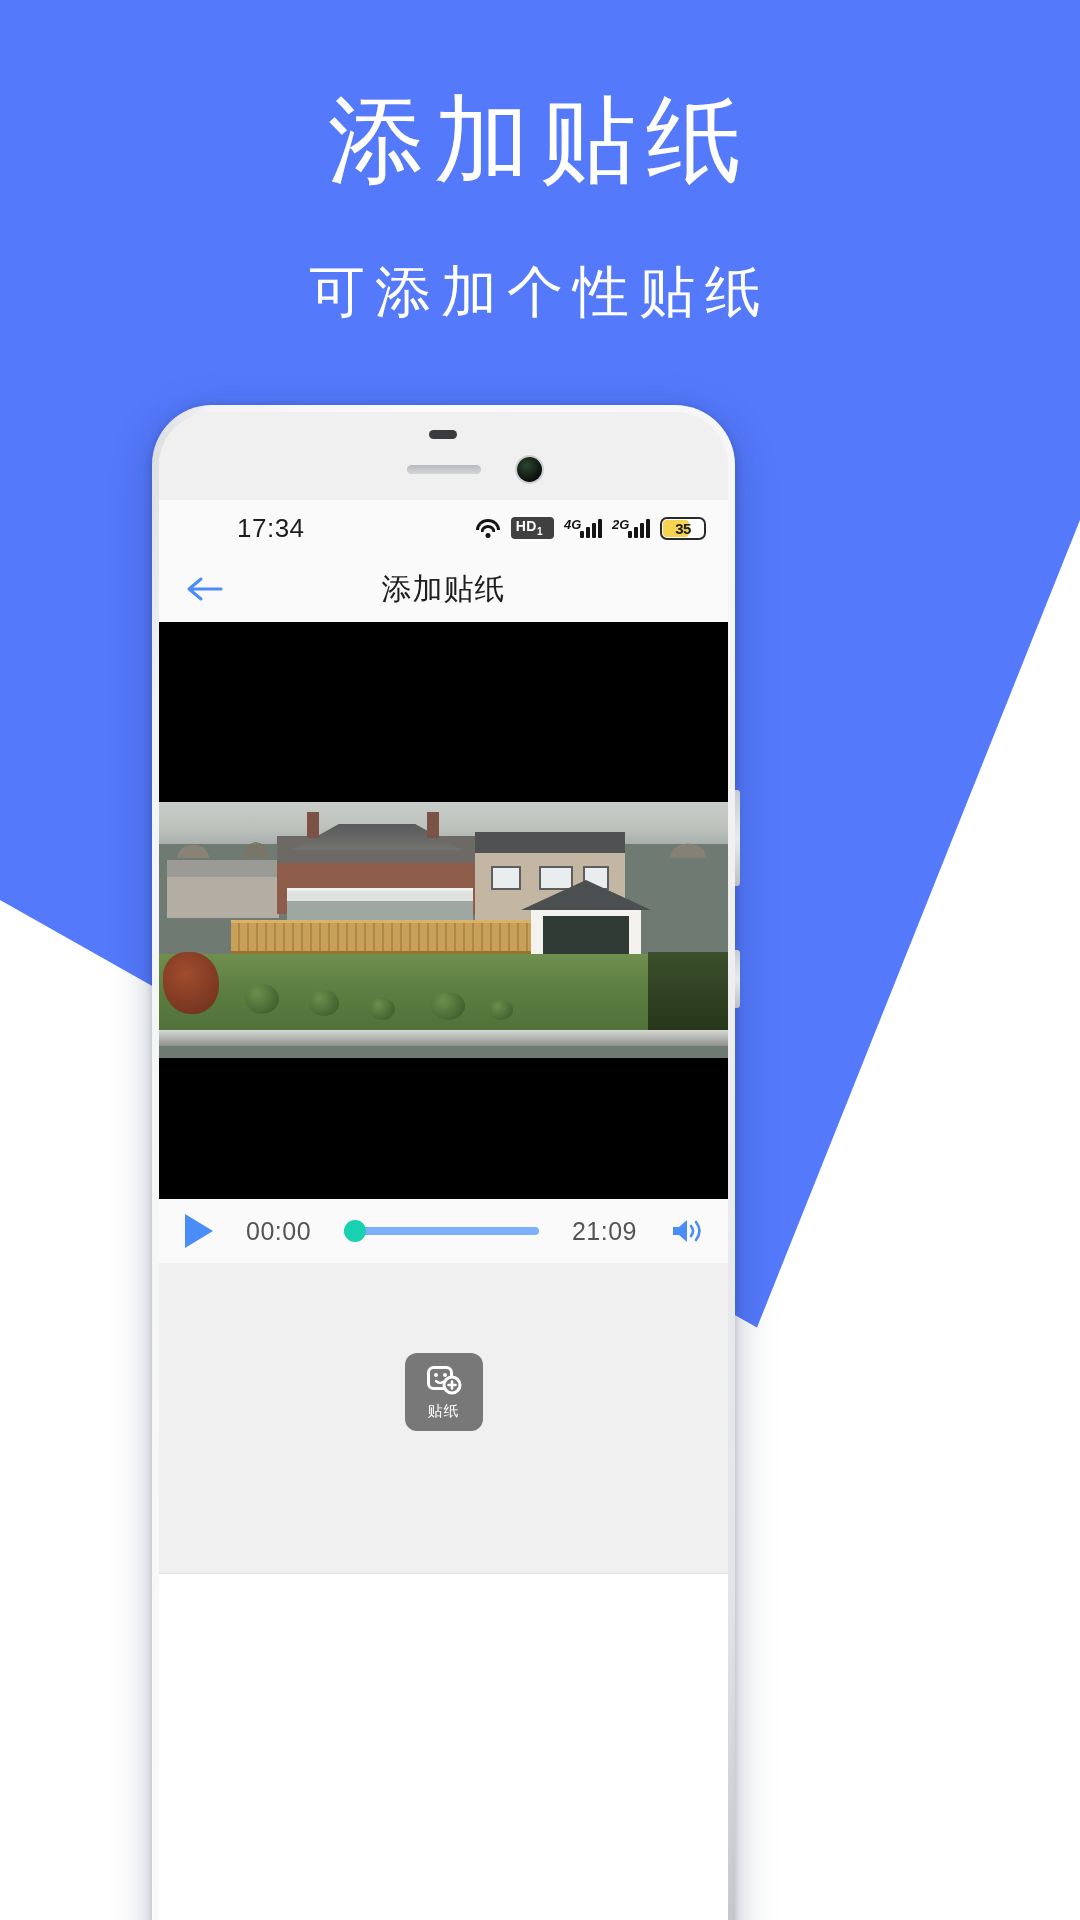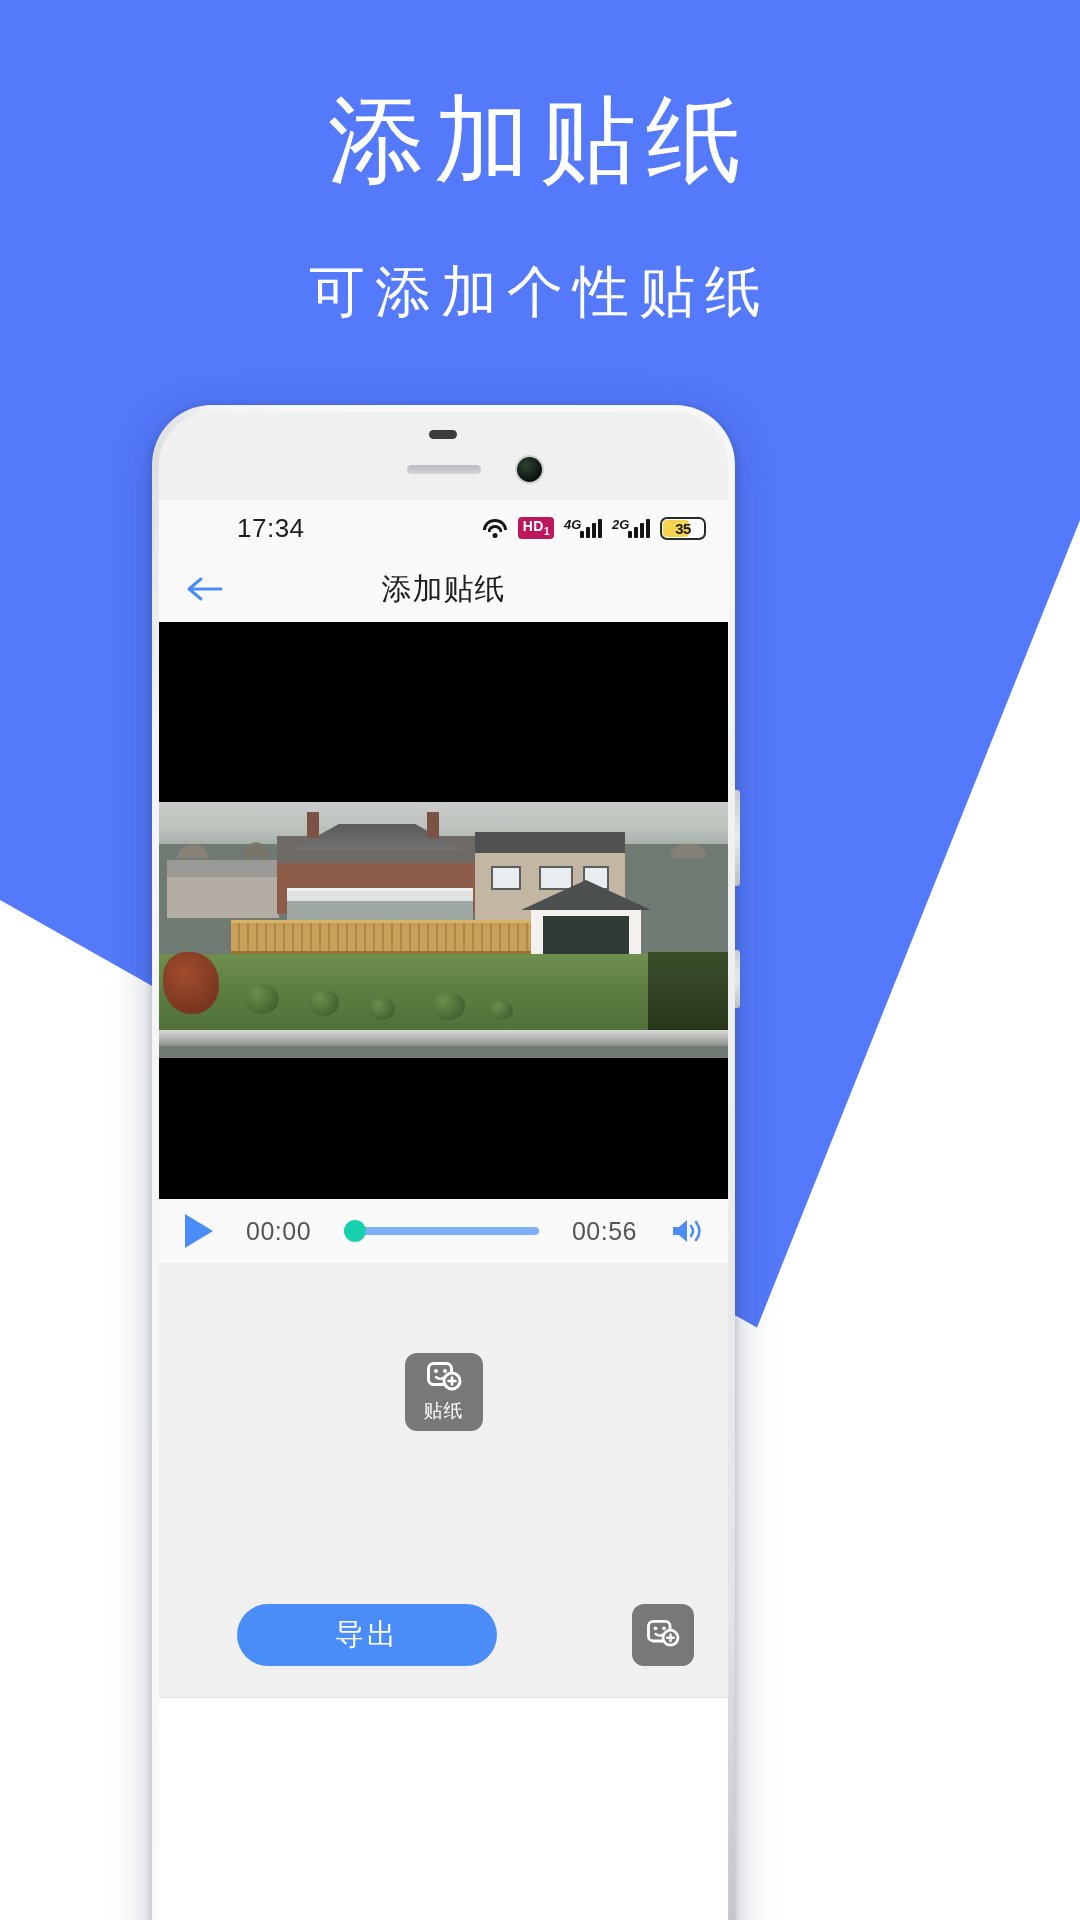--- a/index.html
+++ b/index.html
@@ -148,23 +148,23 @@
     border:3px solid #141414; border-bottom:none;
     border-radius:50% 50% 0 0/100% 100% 0 0;
   }
   .wifi-glyph i:nth-child(1){ width:24px; height:11px; top:2px; }
   .wifi-glyph i:nth-child(2){ width:15px; height:7px; top:8px; }
   .wifi-glyph i:nth-child(3){
     width:5px;height:5px; top:16px; border-radius:50%;
     background:#141414; border:none;
   }
   .hd-badge{
-    background:#be185d; color:#fff;
+    background:#404040; color:#fff;
     font-size:14px; font-weight:700;
-    padding:2px 4px 2px 5px;
+    padding:2px 11px 2px 5px;
     border-radius:4px;
     letter-spacing:.5px;
     line-height:1.1;
   }
   .hd-badge sub{ font-size:10px; }
   .sig{
     display:flex; align-items:flex-end; gap:2px; position:relative;
     padding-left:16px;
     font-style:italic;
   }
@@ -377,21 +377,21 @@
     left:50%; transform:translateX(-50%);
     top:90px;
     width:78px; height:78px;
     border-radius:12px;
     background:#787878;
     display:flex; flex-direction:column;
     align-items:center; justify-content:center;
     gap:2px;
     cursor:pointer;
   }
-  #sticker-tool .lbl{ color:#fff; font-size:19px; letter-spacing:1px; }
+  #sticker-tool .lbl{ color:#fff; font-size:15px; letter-spacing:1px; }
 
   
   #action-row{
     background:#f0f0f0;
     height:124px;
     display:flex; align-items:center;
     padding:0 34px;
     position:relative;
   }
   #export-btn{
@@ -523,21 +523,21 @@
 
       <div id="player-bar">
         <span id="play-btn"></span>
         <span class="time-text">00:00</span>
 
         <span id="progress-wrap">
           <span id="progress-track"></span>
           <span id="progress-thumb"></span>
         </span>
 
-        <span class="time-text">00:56</span>
+        <span class="time-text">21:09</span>
 
         <span id="volume-btn">
           <svg width="36" height="32" viewBox="0 0 36 32">
             <path d="M3 12 H9 L17 5 V27 L9 20 H3 Z" fill="#4b8df8"></path>
             <path d="M21 11 Q25 16 21 21" fill="none" stroke="#4b8df8" stroke-width="2.6" stroke-linecap="round"></path>
             <path d="M26 7 Q33 16 26 25" fill="none" stroke="#4b8df8" stroke-width="2.6" stroke-linecap="round"></path>
           </svg>
         </span>
       </div>
 
@@ -550,34 +550,18 @@
               <circle cx="19" cy="11" r="2" fill="#ffffff"></circle>
               <path d="M10 17 Q14 20.5 18 17.5" fill="none" stroke="#ffffff" stroke-width="2.4" stroke-linecap="round"></path>
               <circle cx="26" cy="21" r="8" fill="#787878" stroke="#ffffff" stroke-width="3"></circle>
               <path d="M26 17.5 V24.5 M22.5 21 H29.5" stroke="#ffffff" stroke-width="2.6" stroke-linecap="round"></path>
             </svg>
           </span>
           <span class="lbl">贴纸</span>
         </div>
       </div>
 
-      <div id="action-row">
-        <button id="export-btn">导出</button>
-
-        <span id="sticker-fab">
-          <span>
-            <svg width="34" height="30" viewBox="0 0 36 32">
-              <rect x="2.5" y="3.5" width="23" height="21" rx="5" fill="none" stroke="#ffffff" stroke-width="3"></rect>
-              <circle cx="10" cy="11" r="2" fill="#ffffff"></circle>
-              <circle cx="19" cy="11" r="2" fill="#ffffff"></circle>
-              <path d="M10 17 Q14 20.5 18 17.5" fill="none" stroke="#ffffff" stroke-width="2.4" stroke-linecap="round"></path>
-              <circle cx="26" cy="21" r="8" fill="#787878" stroke="#ffffff" stroke-width="3"></circle>
-              <path d="M26 17.5 V24.5 M22.5 21 H29.5" stroke="#ffffff" stroke-width="2.6" stroke-linecap="round"></path>
-            </svg>
-          </span>
-        </span>
-      </div>
 
       <div id="bottom-sheet"></div>
 
     </div>
   </div>
 </div>
 
 </body></html>

